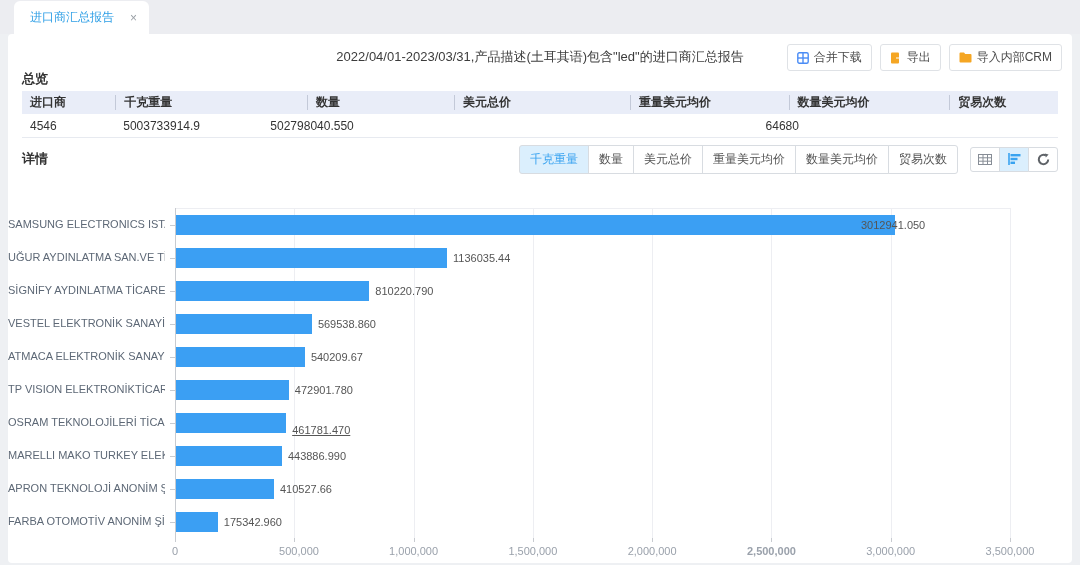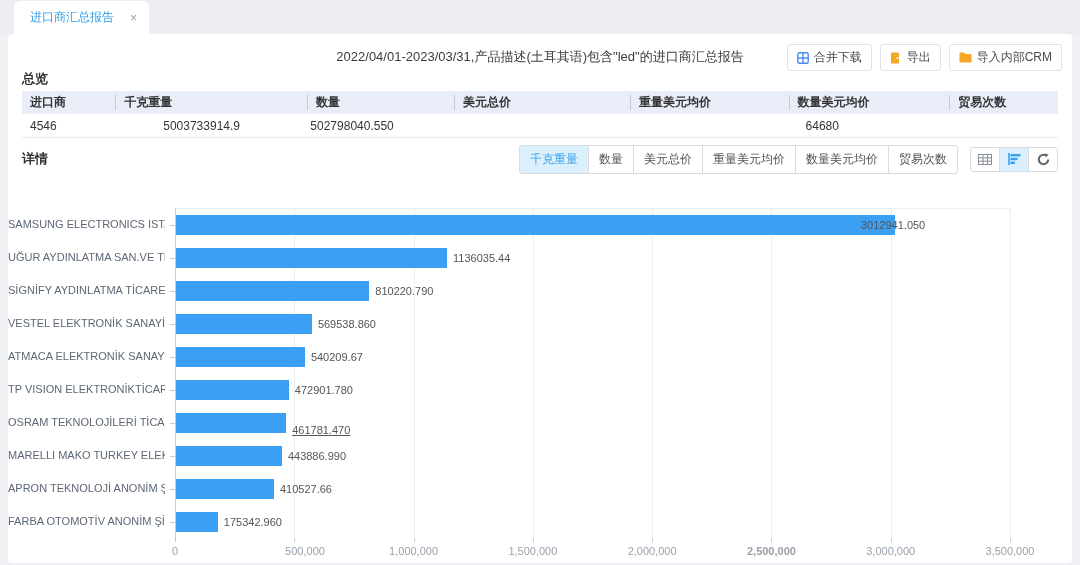--- a/index.html
+++ b/index.html
@@ -115,21 +115,21 @@
         <div class="th" style="width: 9%;">进口商</div>
         <div class="th" style="width: 18.5%;">千克重量</div>
         <div class="th" style="width: 14.2%;">数量</div>
         <div class="th" style="width: 17%;">美元总价</div>
         <div class="th" style="width: 15.3%;">重量美元均价</div>
         <div class="th" style="width: 15.5%;">数量美元均价</div>
         <div class="th" style="width: 10.5%;">贸易次数</div>
       </div>
     <div class="trow">
         <div class="td" style="width: 9%;">4546</div>
-        <div class="td" style="width: 14.2%; margin-left: 40px;">5003733914.9</div>
+        <div class="td" style="width: 14.2%;">5003733914.9</div>
         <div class="td" style="width: 17%;">502798040.550</div>
         <div class="td" style="width: 15.3%;"></div>
         <div class="td" style="width: 15.5%;"></div>
         <div class="td" style="width: 10.5%;">64680</div>
       </div>
   </div>
 
   <div class="detail-bar">
     <div class="section-label detail-label">详情</div>
     <div class="controls">
@@ -168,21 +168,21 @@
       </div>
     </div>
   </div>
 
   <div class="chart">
       <div class="plot-topline" style="left: 167px; top: 13px; width: 835px;"></div>
       <div class="xtick-mark" style="left: 167px; top: 343px;"></div>
       <div class="xtick-label" style="left: 167px; top: 350px;">0</div>
       <div class="gridline" style="left: 286.286px; top: 13px; height: 330px;"></div>
       <div class="xtick-mark" style="left: 286.286px; top: 343px;"></div>
-      <div class="xtick-label" style="left: 297px; top: 350px;">500,000</div>
+      <div class="xtick-label" style="left: 291px; top: 350px;">500,000</div>
       <div class="gridline" style="left: 405.571px; top: 13px; height: 330px;"></div>
       <div class="xtick-mark" style="left: 405.571px; top: 343px;"></div>
       <div class="xtick-label" style="left: 405.571px; top: 350px;">1,000,000</div>
       <div class="gridline" style="left: 524.857px; top: 13px; height: 330px;"></div>
       <div class="xtick-mark" style="left: 524.857px; top: 343px;"></div>
       <div class="xtick-label" style="left: 524.857px; top: 350px;">1,500,000</div>
       <div class="gridline" style="left: 644.143px; top: 13px; height: 330px;"></div>
       <div class="xtick-mark" style="left: 644.143px; top: 343px;"></div>
       <div class="xtick-label" style="left: 644.143px; top: 350px;">2,000,000</div>
       <div class="gridline" style="left: 763.429px; top: 13px; height: 330px;"></div>

